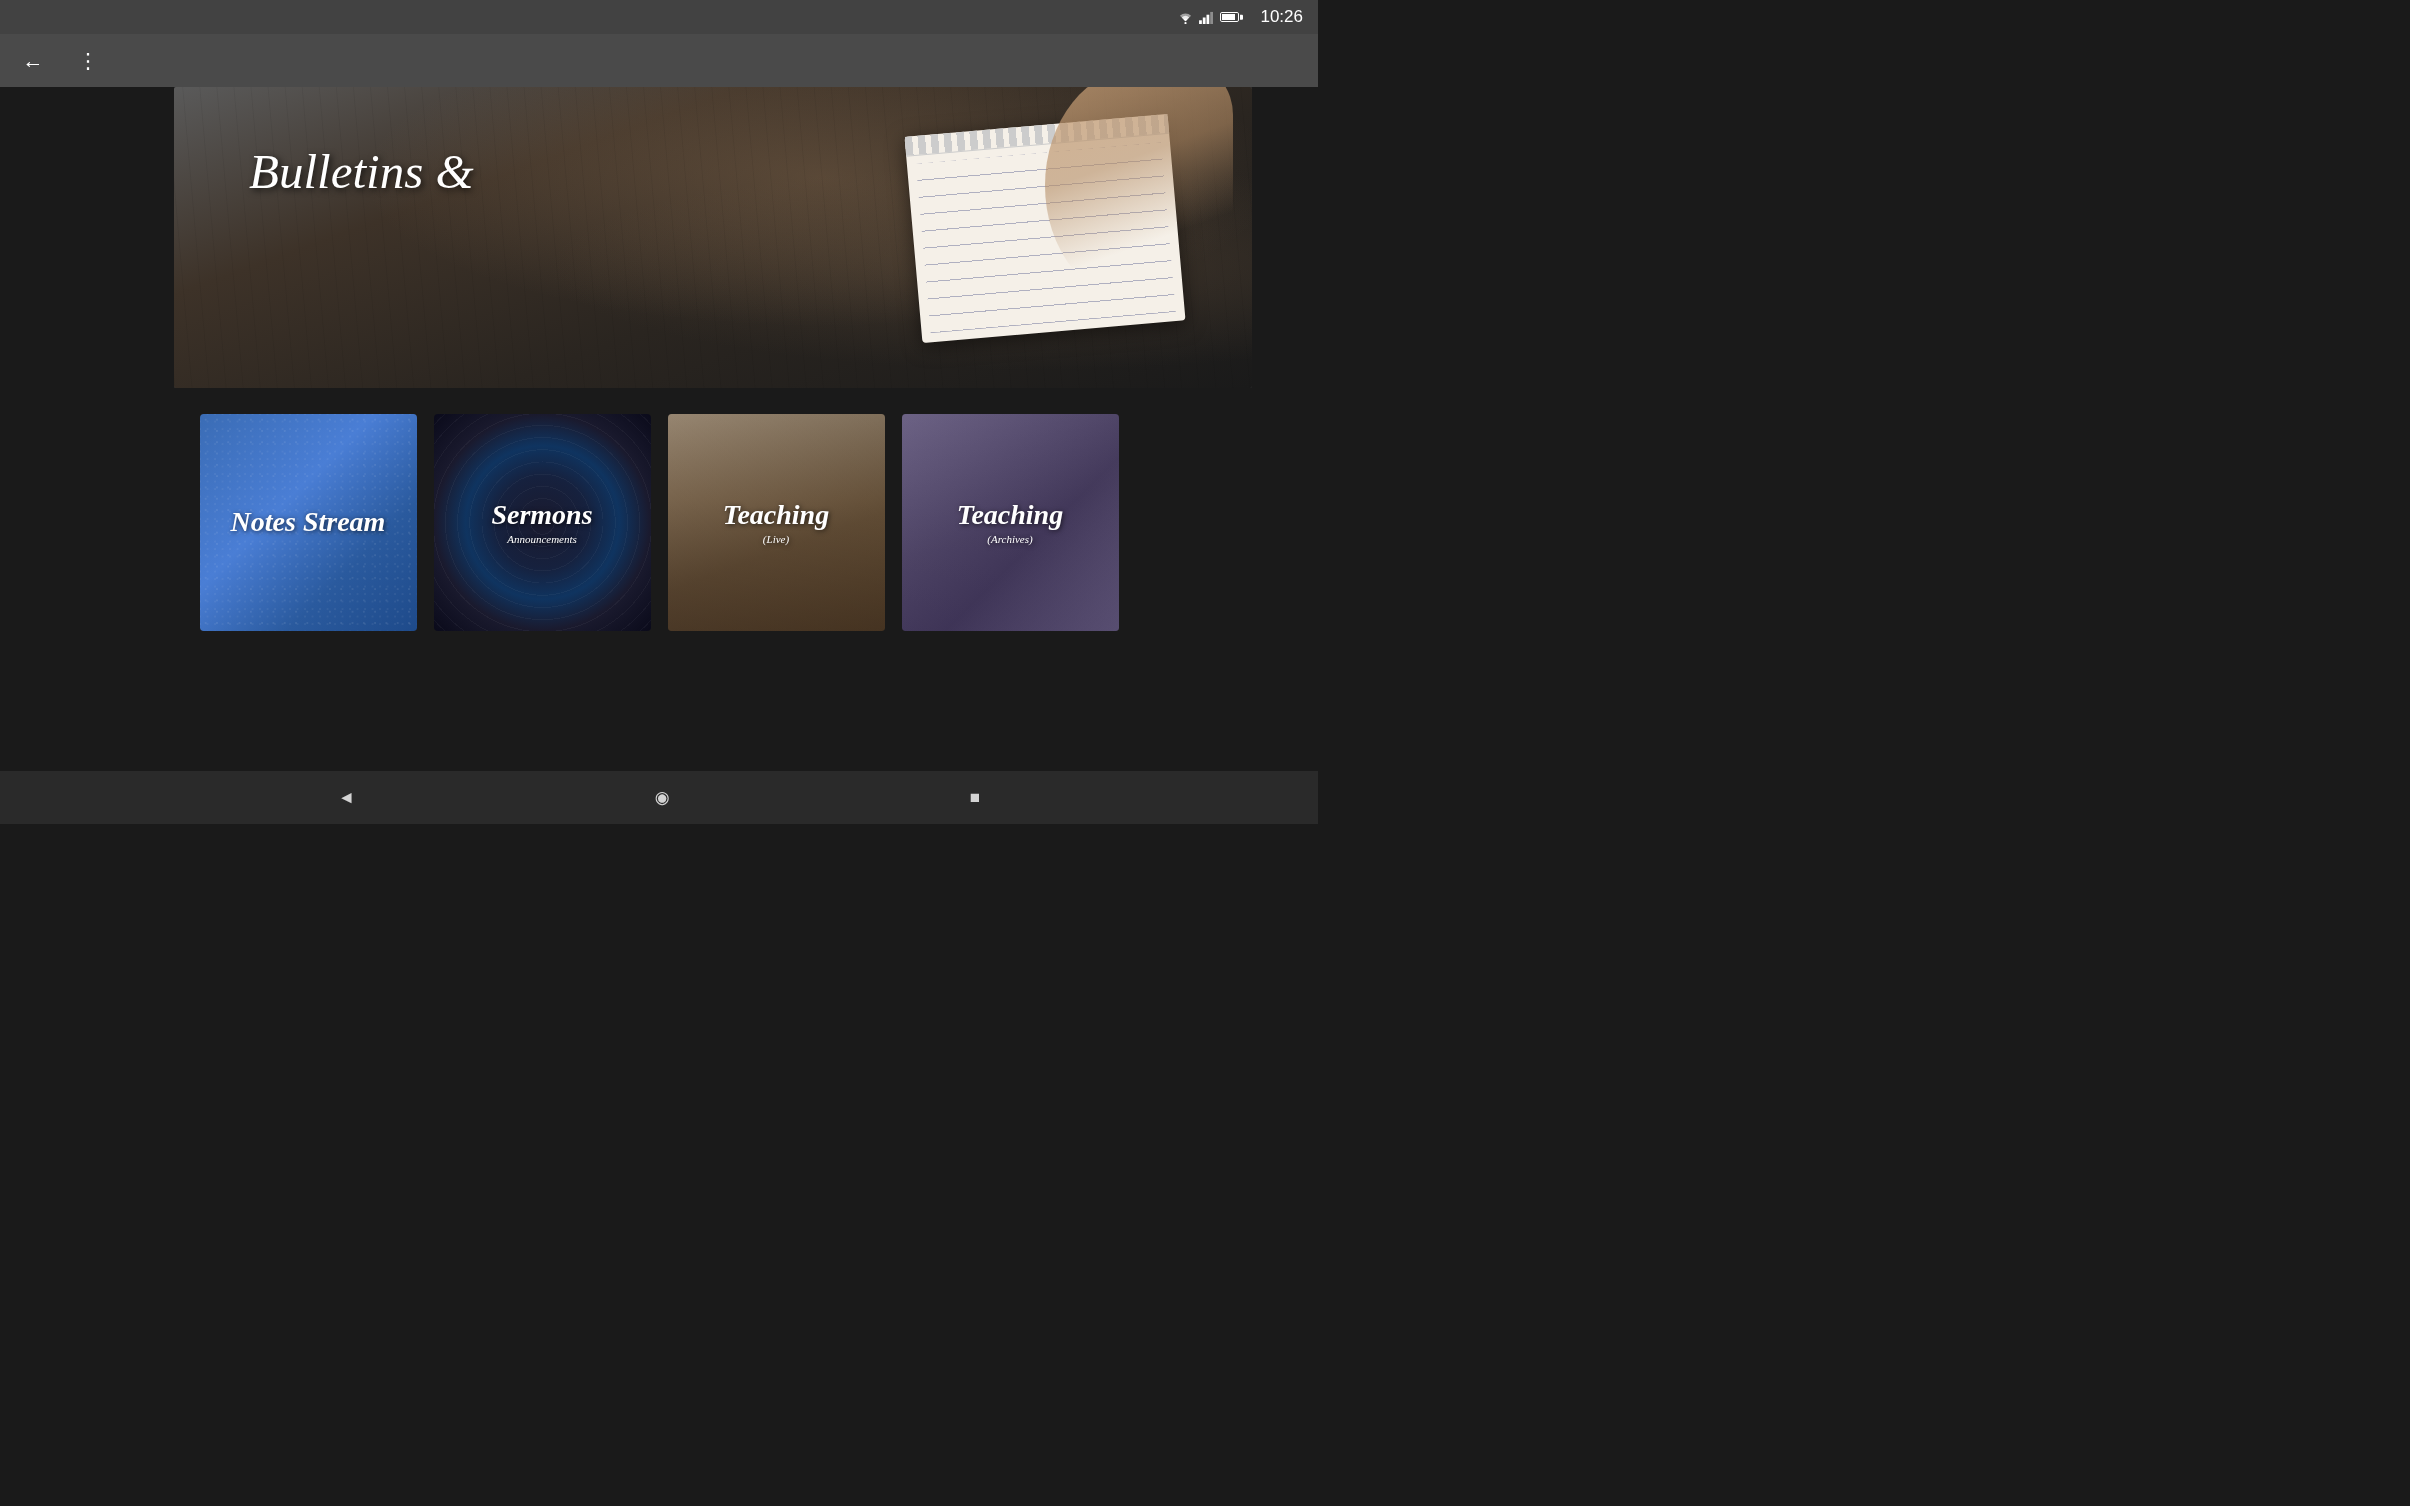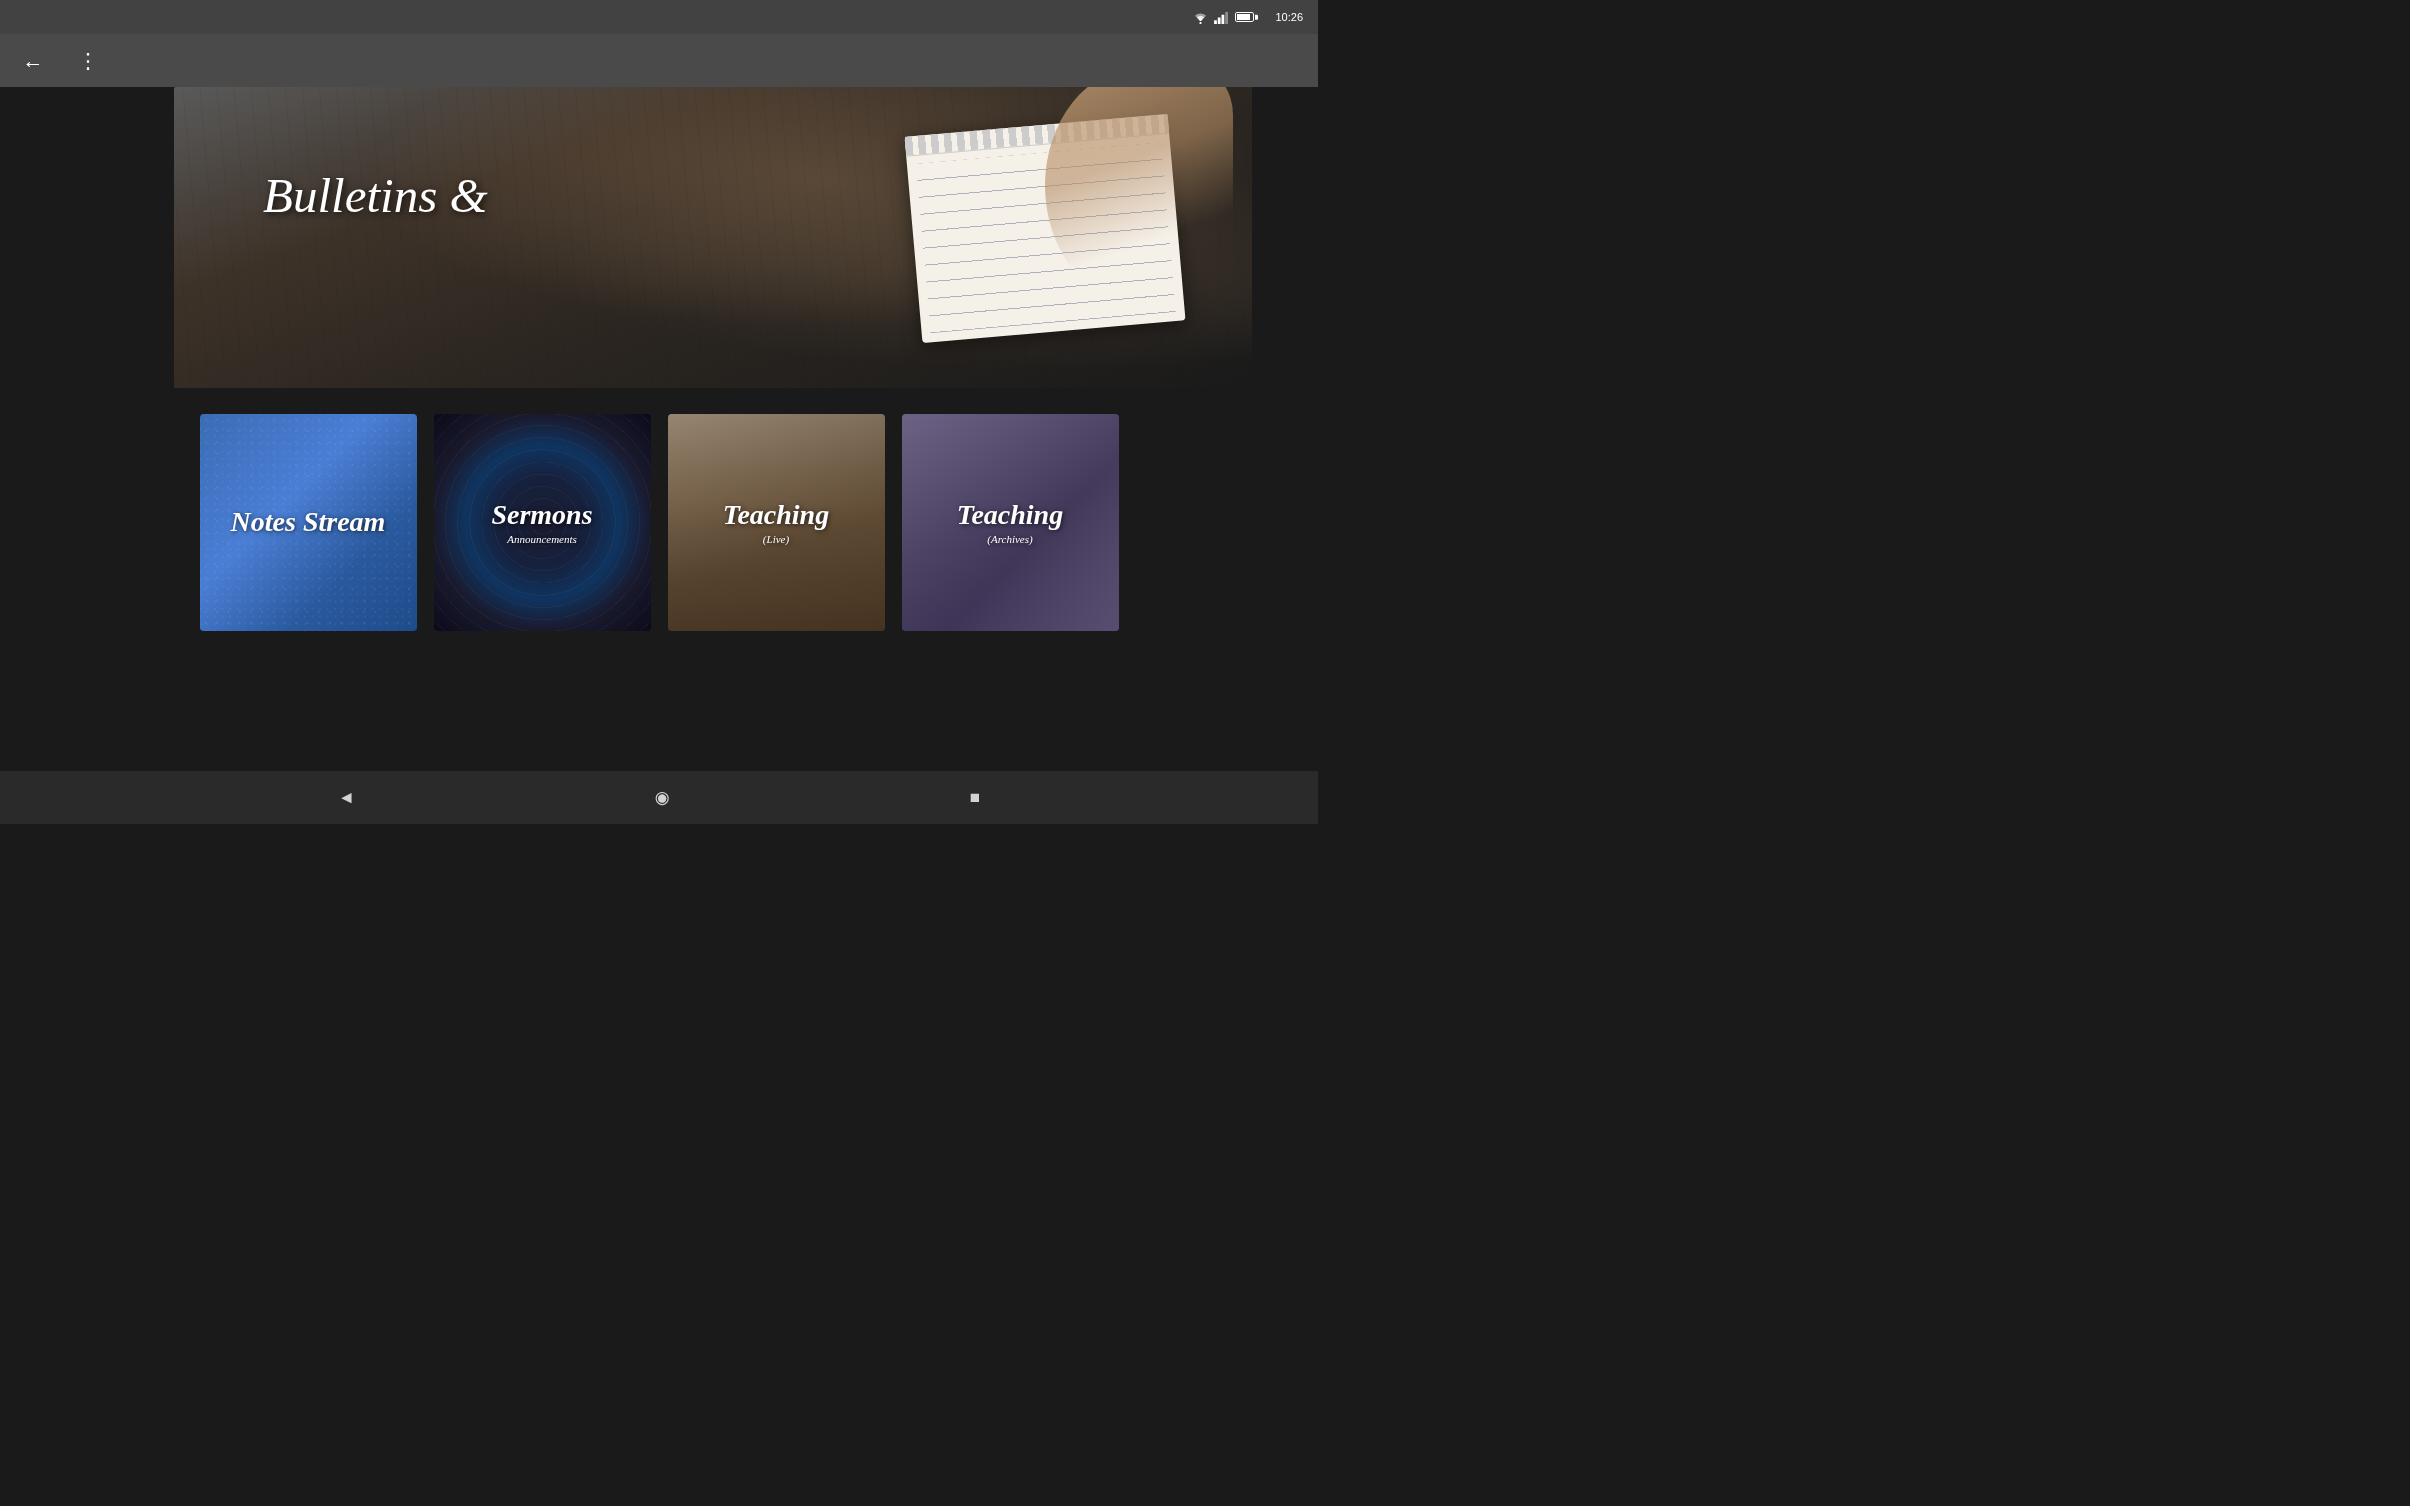--- a/index.html
+++ b/index.html
@@ -29,21 +29,21 @@
     }
 
     .status-icons {
       display: flex;
       align-items: center;
       gap: 5.6px;
     }
 
     .status-time {
       color: white;
-      font-size: 11px;
+      font-size: 17px;
       font-weight: 500;
       margin-left: 16px;
     }
 
     
     #app-bar {
       position: absolute;
       top: 34px;
       left: 0;
       right: 0;
@@ -170,25 +170,24 @@
       top: -19px;
       right: 19px;
       width: 188px;
       height: 235px;
       background: linear-gradient(160deg, rgba(200,160,120,0.8) 0%, rgba(180,140,100,0.6) 40%, transparent 70%);
       border-radius: 50% 20% 20% 50%;
     }
 
     .hero-text {
       position: absolute;
-      left: 89px;
+      left: 75px;
       top: 56px;
       color: white;
       text-shadow: 1.9px 1.9px 7.5px rgba(0,0,0,0.8);
-      margin-top: 24px;
     }
 
     .hero-text-line1 {
       font-size: 49px;
       font-style: italic;
       font-weight: 300;
       font-family: Georgia, 'Times New Roman', cursive;
       display: block;
     }
 

